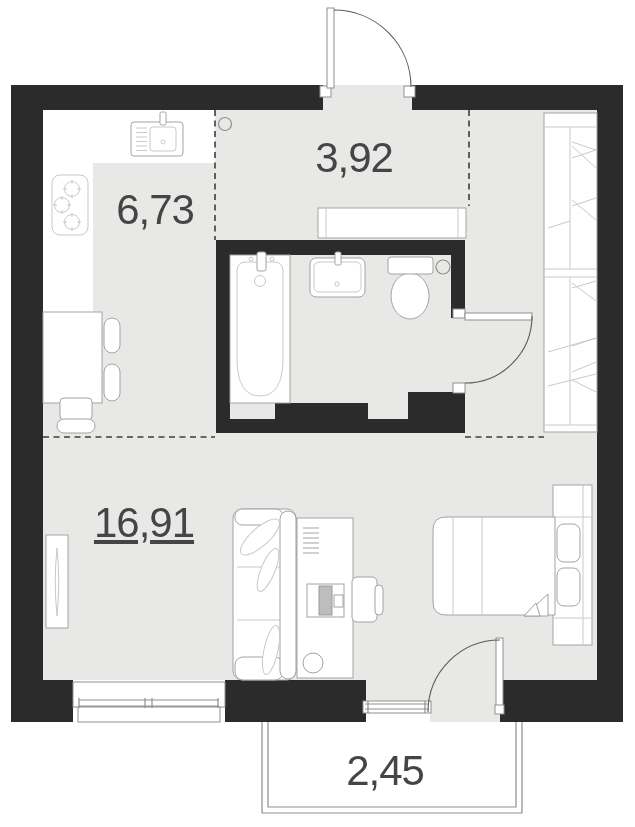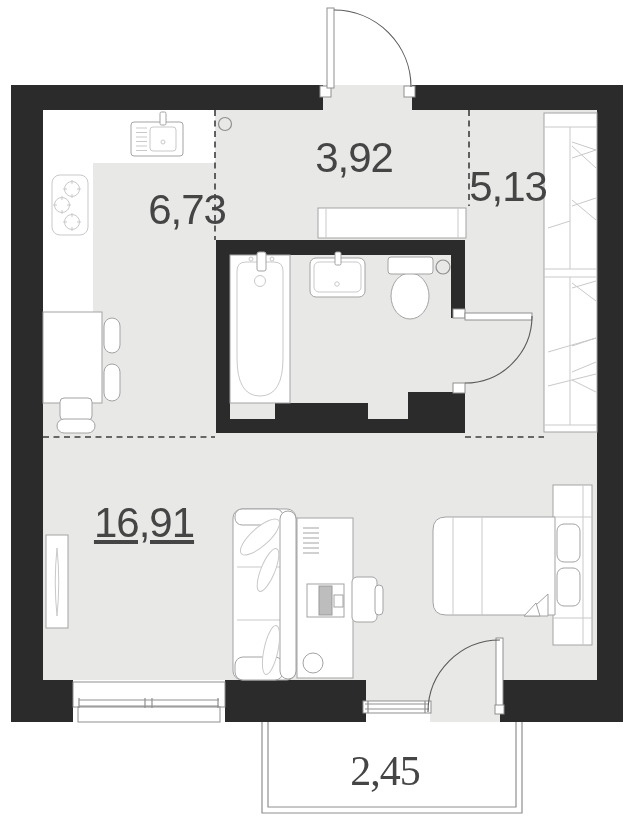--- a/index.html
+++ b/index.html
@@ -217,18 +217,17 @@
     <rect class="win" x="465" y="313" width="67" height="7"></rect>
     <path class="arc" d="M532,316 A67,67 0 0 1 465,383"></path>
   </g>
   <g>
     <rect class="win" x="496" y="638" width="7" height="74"></rect>
     <rect class="win" x="495" y="705" width="9" height="9"></rect>
     <path class="arc" d="M500,640 A72,72 0 0 0 428,712"></path>
   </g>
 </svg>
 
-  <div class="room-label" style="left:155px;top:210px;margin-left:32px;">6,73</div>
+  <div class="room-label" style="left:155px;top:210px;">6,73</div>
   <div class="room-label" style="left:354px;top:158px;">3,92</div>
-  <div class="room-label" style="left:508px;top:187px;">5,13</div>
   <div class="room-label" style="left:144px;top:523px;text-decoration:underline;">16,91</div>
-  <div class="room-label" style="left:385px;top:771px;font-family:Liberation Serif, serif;">2,45</div>
+  <div class="room-label" style="left:385px;top:771px;">2,45</div>
 </div>
 
 </body></html>

